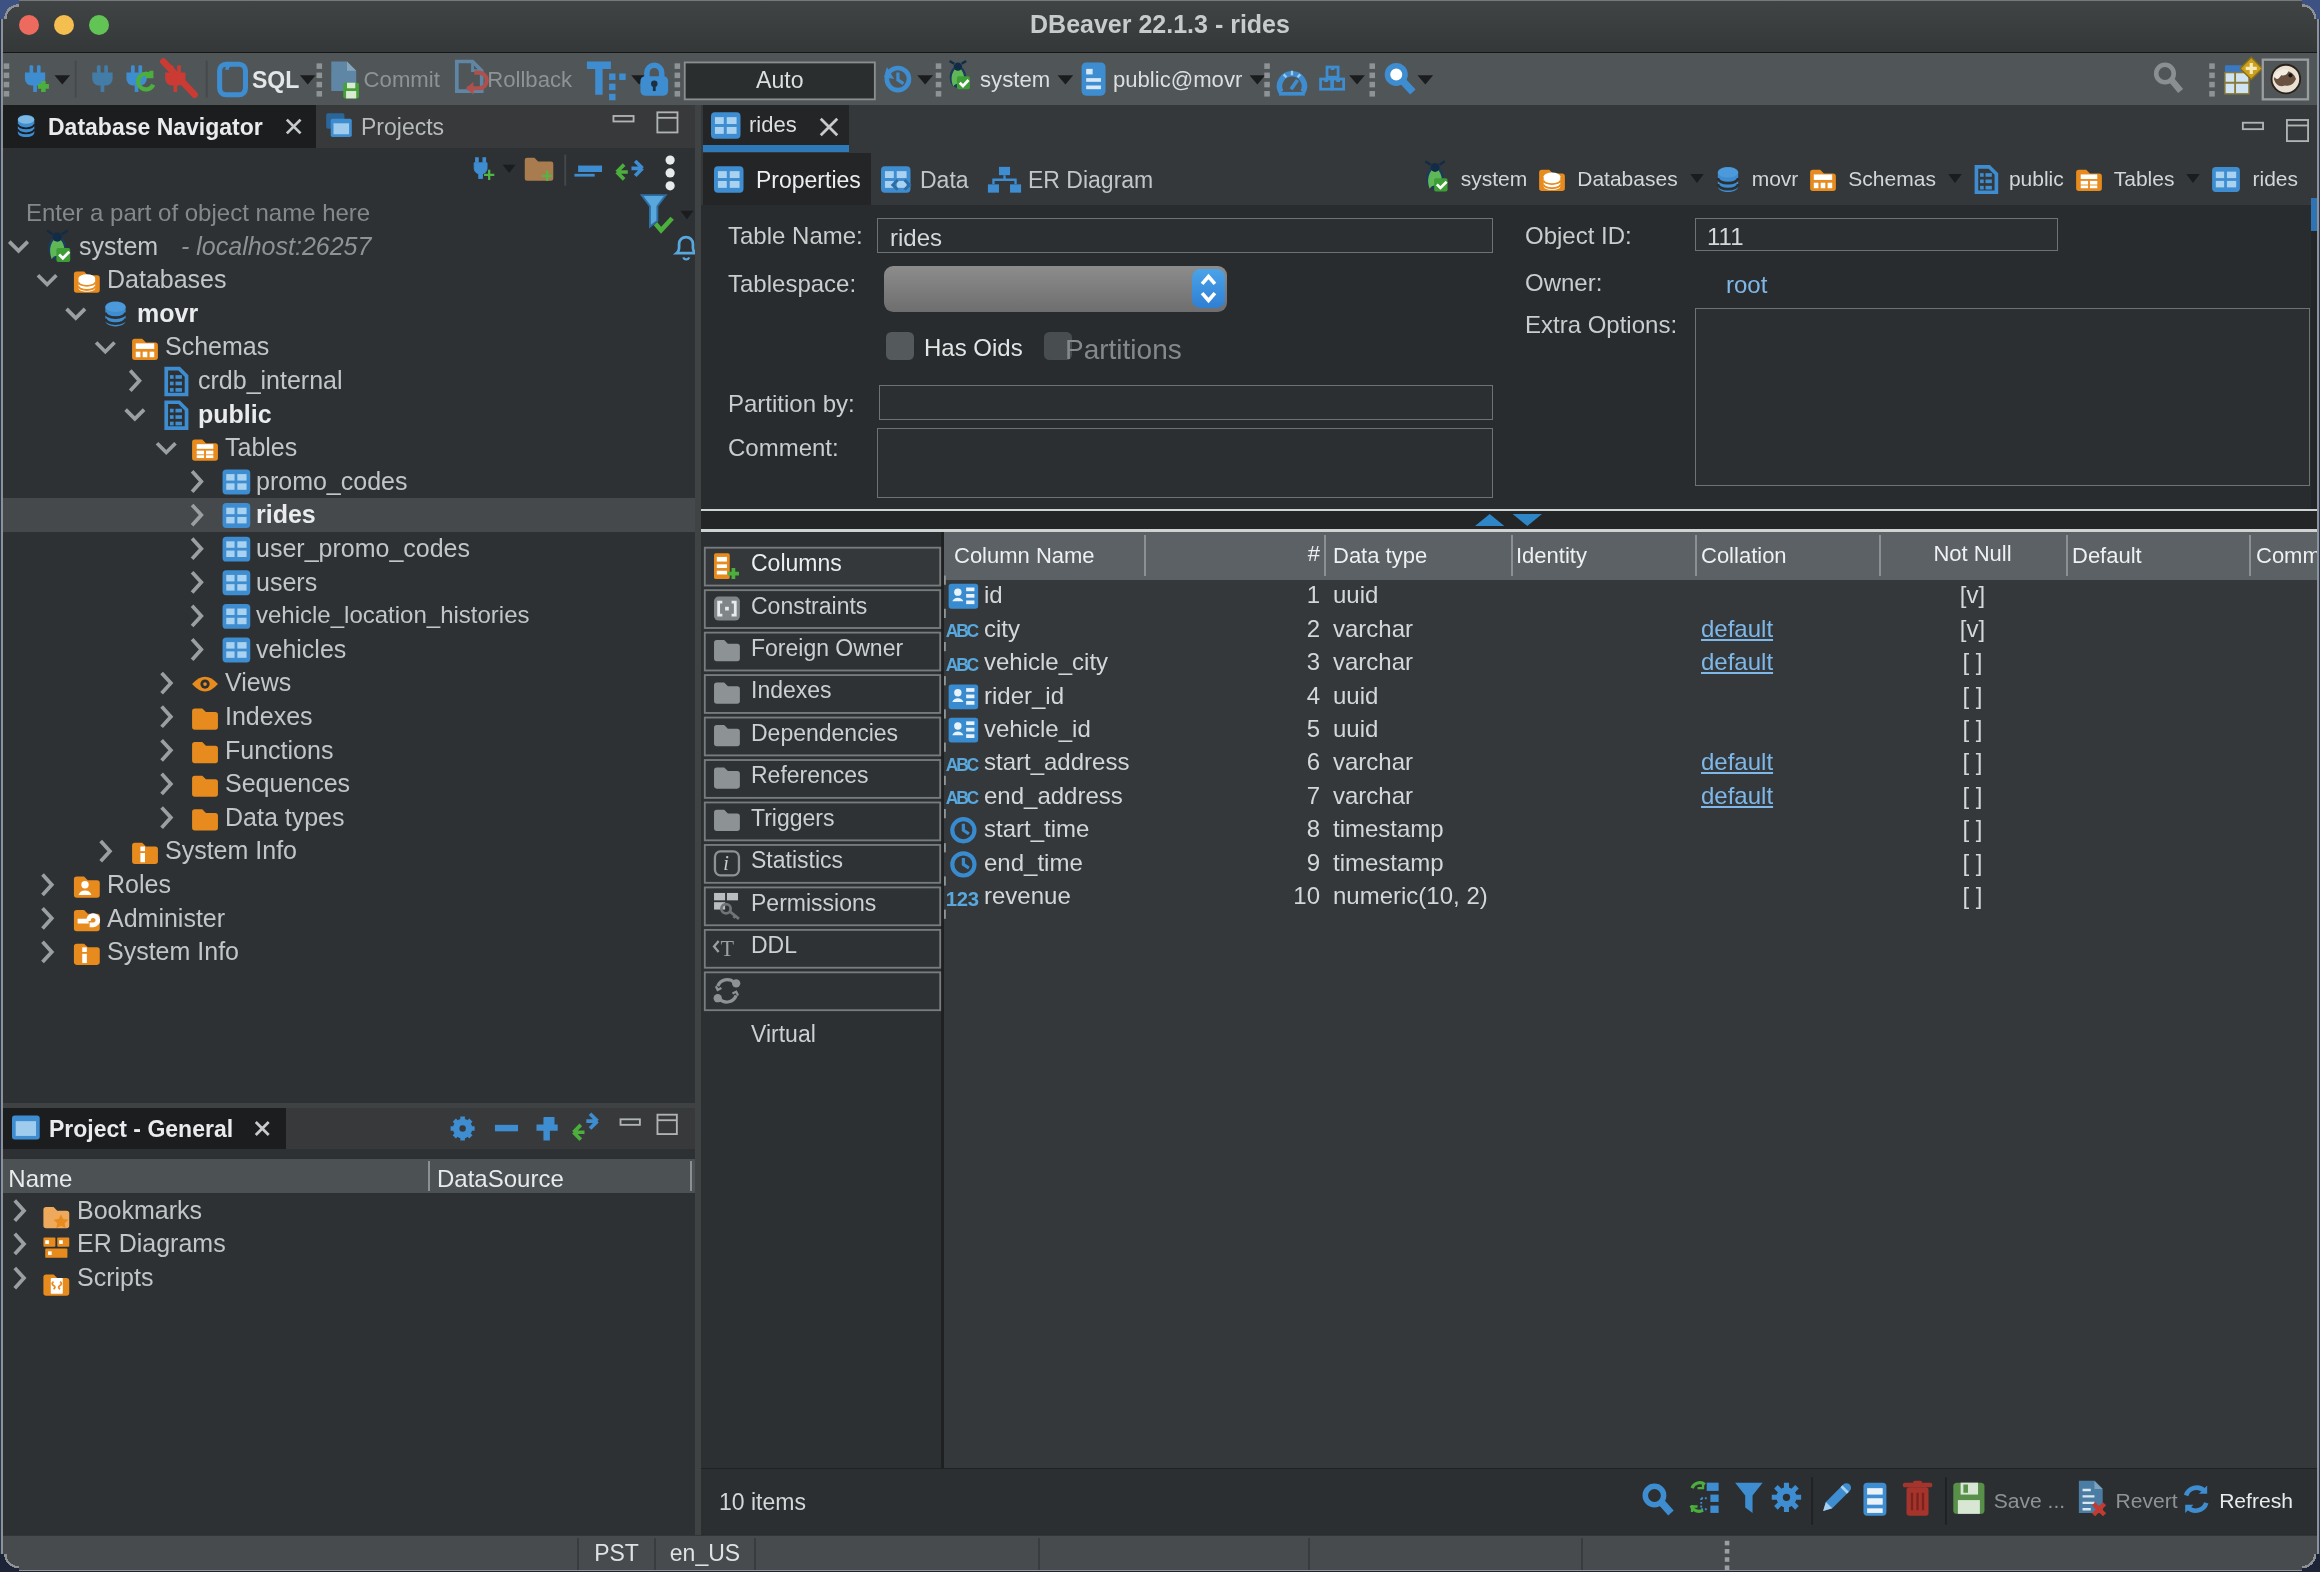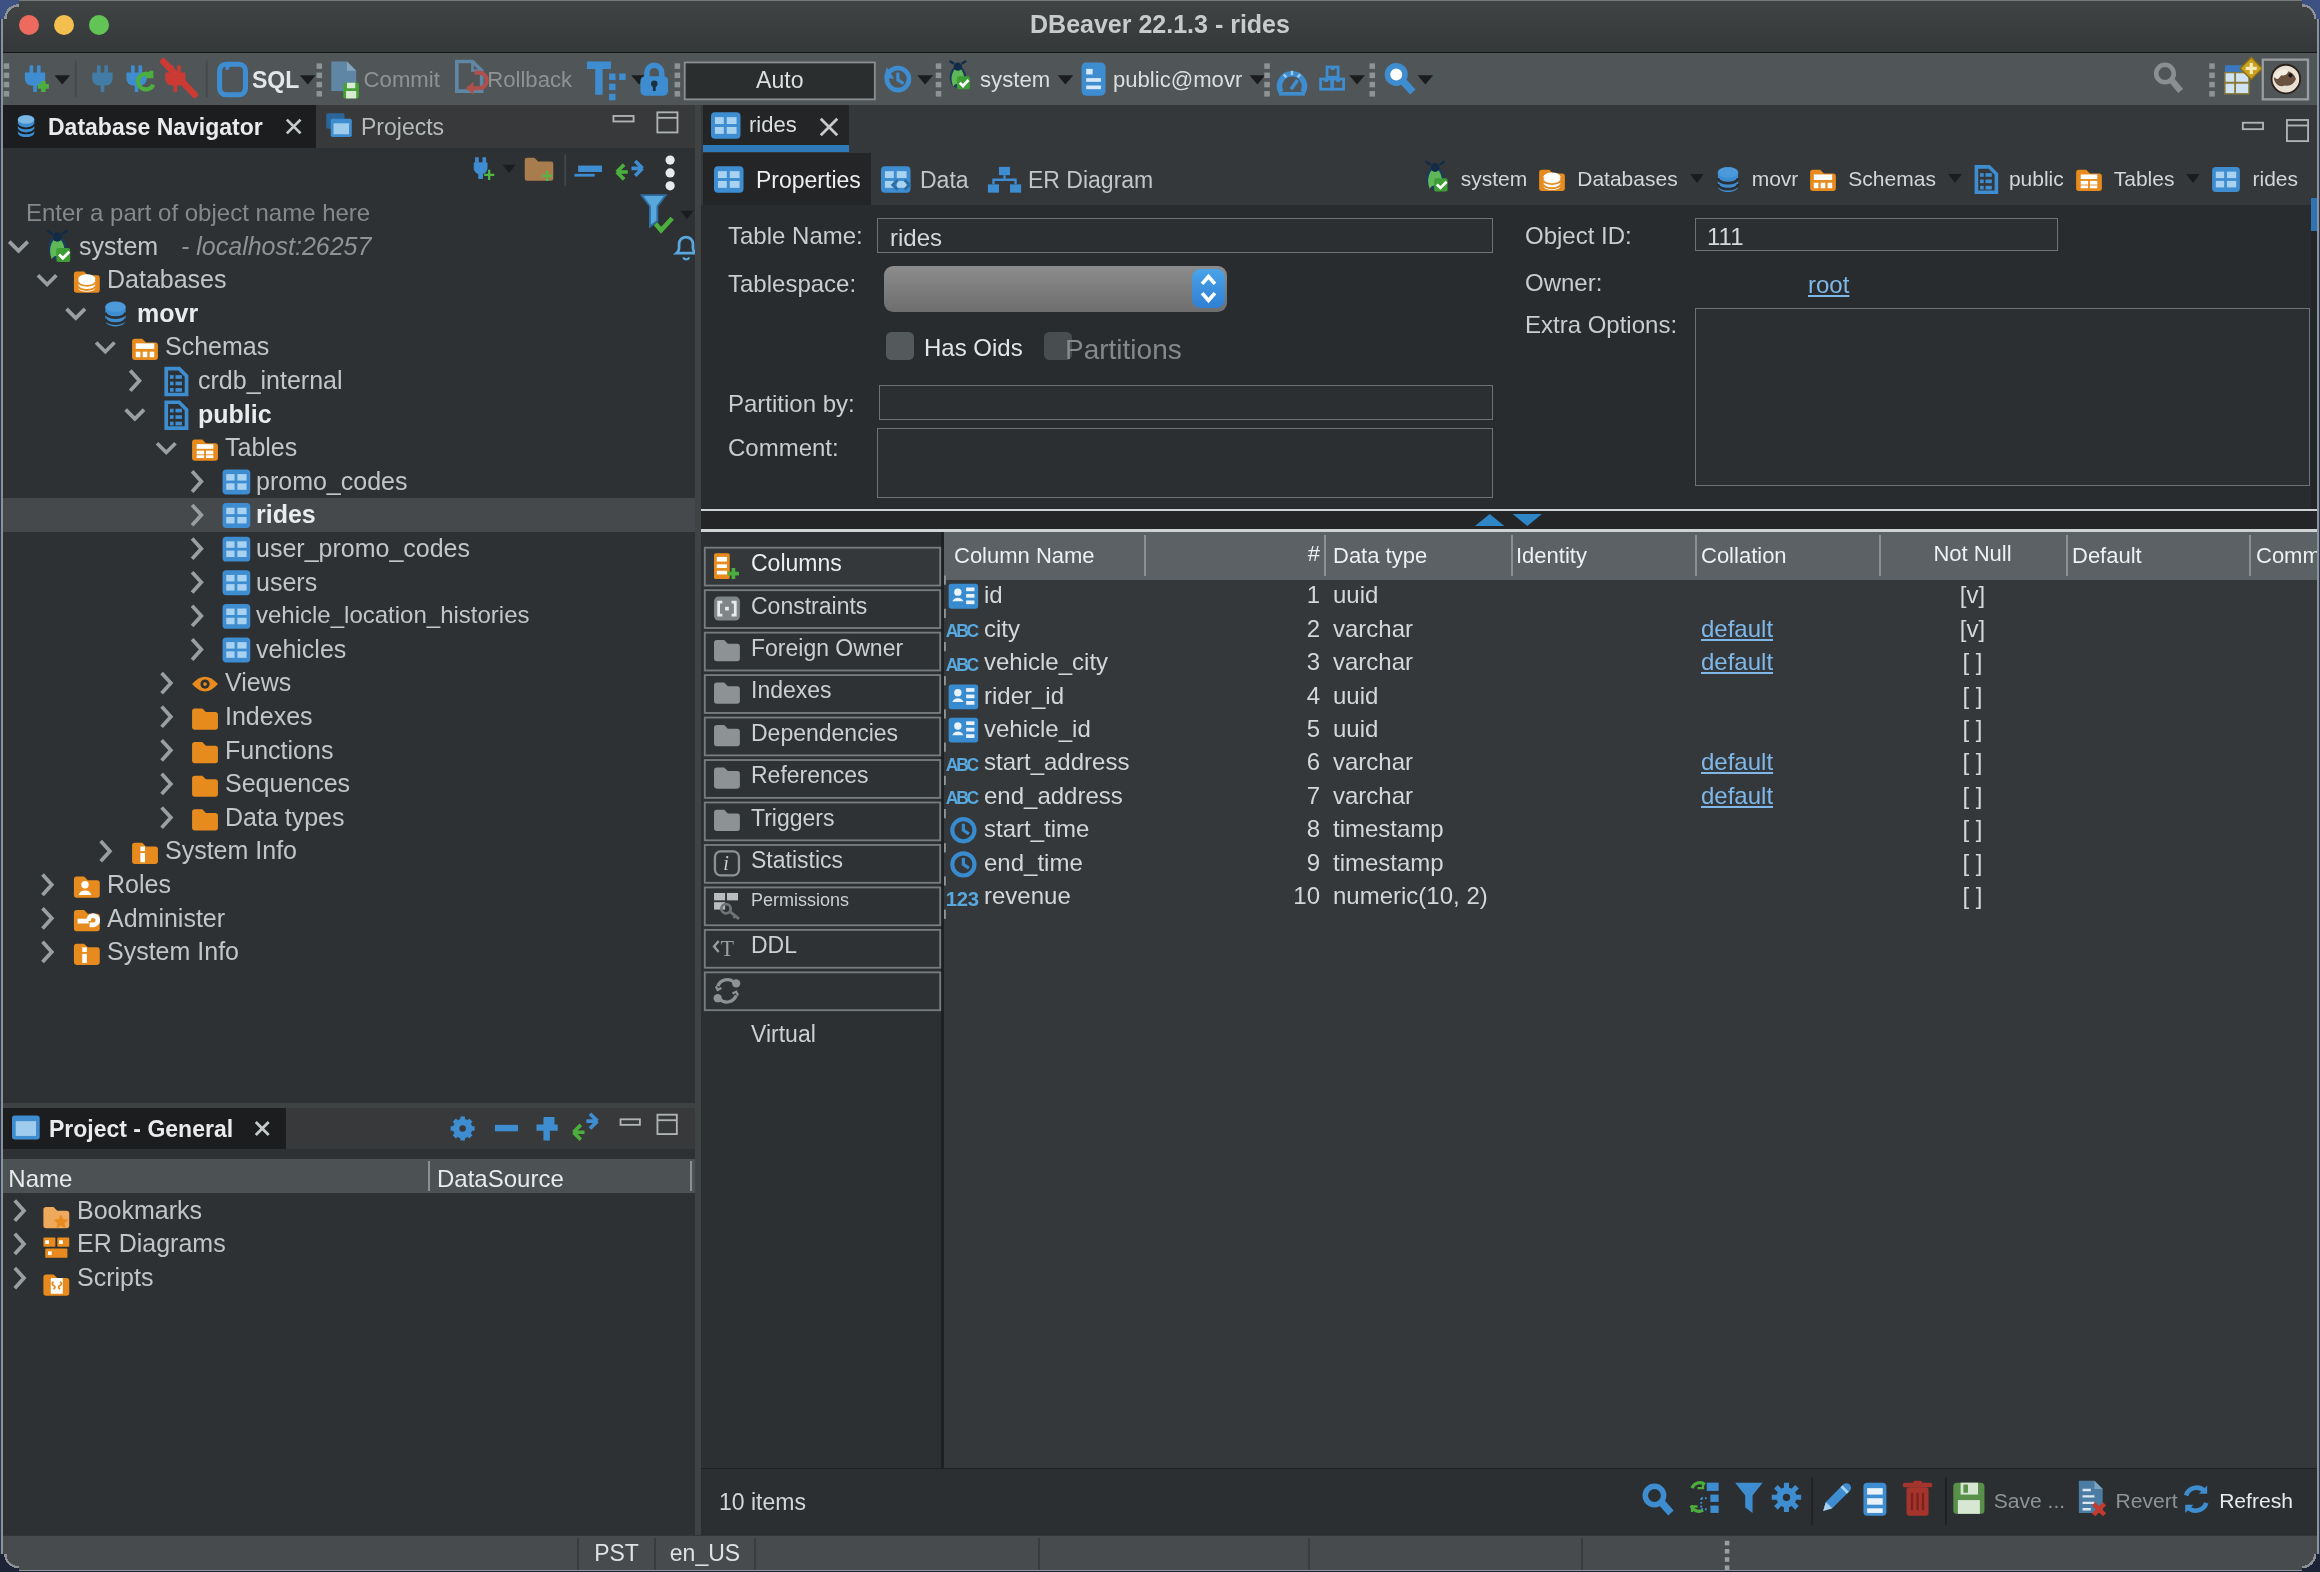--- a/index.html
+++ b/index.html
@@ -574,21 +574,21 @@
 <div class="abs" style="left:1044px;top:332px;width:28px;height:28px;border-radius:5.5px;background:#484d50"></div>
 <div class="txt" style="left:1065px;top:334px;font-size:28px;color:#85898b">Partitions</div>
 <div class="txt" style="left:728px;top:390px;font-size:24px;color:#c9cdce">Partition by:</div>
 <div class="abs" style="left:879px;top:385px;width:614px;height:35px;border:1.8px solid #6d7275;background:#2c2f31"></div>
 <div class="txt" style="left:728px;top:434px;font-size:24px;color:#c9cdce">Comment:</div>
 <div class="abs" style="left:877px;top:428px;width:616px;height:70px;border:1.8px solid #6d7275;background:#2c2f31"></div>
 <div class="txt" style="left:1525px;top:222px;font-size:24px;color:#c9cdce">Object ID:</div>
 <div class="abs" style="left:1695px;top:218px;width:363px;height:33px;border:1.8px solid #6d7275;background:#2c2f31"></div>
 <div class="txt" style="left:1707px;top:223px;font-size:24px;color:#d6d9da">111</div>
 <div class="txt" style="left:1525px;top:269px;font-size:24px;color:#c9cdce">Owner:</div>
-<div class="txt" style="left:1808px;top:271px;font-size:24px;color:#7fb8e8;text-decoration:underline">root</div>
+<div class="txt" style="left:1726px;top:271px;font-size:24px;color:#7fb8e8;">root</div>
 <div class="txt" style="left:1525px;top:311px;font-size:24px;color:#c9cdce">Extra Options:</div>
 <div class="abs" style="left:1695px;top:308px;width:615px;height:178px;border:1.8px solid #6d7275;background:#2c2f31"></div>
 <div class="abs" style="left:2311px;top:205px;width:7.4px;height:304px;background:#232628"></div>
 <div class="abs" style="left:2311px;top:198px;width:7.4px;height:33px;background:#2e74b5"></div>
 
 <div class="abs" style="left:701px;top:509px;width:1620px;height:2.8px;background:#cfd3d4"></div>
 <div class="abs" style="left:701px;top:511px;width:1620px;height:17.5px;background:#232527"></div>
 <div class="abs" style="left:701px;top:529px;width:1620px;height:2.8px;background:#cfd3d4"></div>
 <svg style="left:1475px;top:514px" width="67" height="12" viewBox="0 0 73 13">
       <path d="M0 13 L16 0 L32 13 z" fill="#2e86c6"></path>
@@ -622,21 +622,21 @@
 <use href="#icon-virt" x="14" y="483"></use>
 </svg>
 <div class="txt" style="left:751px;top:550px;font-size:23px;font-weight:normal;color:#eceeef">Columns</div>
 <div class="txt" style="left:751px;top:593px;font-size:23px;color:#ccd0d2">Constraints</div>
 <div class="txt" style="left:751px;top:635px;font-size:23px;color:#ccd0d2">Foreign Owner</div>
 <div class="txt" style="left:751px;top:677px;font-size:23px;color:#ccd0d2">Indexes</div>
 <div class="txt" style="left:751px;top:720px;font-size:23px;color:#ccd0d2">Dependencies</div>
 <div class="txt" style="left:751px;top:762px;font-size:23px;color:#ccd0d2">References</div>
 <div class="txt" style="left:751px;top:805px;font-size:23px;color:#ccd0d2">Triggers</div>
 <div class="txt" style="left:751px;top:847px;font-size:23px;color:#ccd0d2">Statistics</div>
-<div class="txt" style="left:751px;top:890px;font-size:18px;color:#ccd0d2">Permissions</div>
+<div class="txt" style="left:751px;top:890px;font-size:23px;color:#ccd0d2">Permissions</div>
 <div class="txt" style="left:751px;top:932px;font-size:23px;color:#ccd0d2">DDL</div>
 <div class="txt" style="left:751px;top:1021px;font-size:23px;color:#ccd0d2">Virtual</div>
 <svg width="0" height="0">
         <defs>
 <g id="icon-cols">
             <rect x="0" y="0" width="17" height="28" rx="2" fill="#e78b1e"></rect>
             <g fill="#fff">
               <rect x="3" y="4" width="11" height="5"></rect>
               <rect x="3" y="12" width="11" height="4"></rect>
               <rect x="3" y="19" width="11" height="4"></rect>

